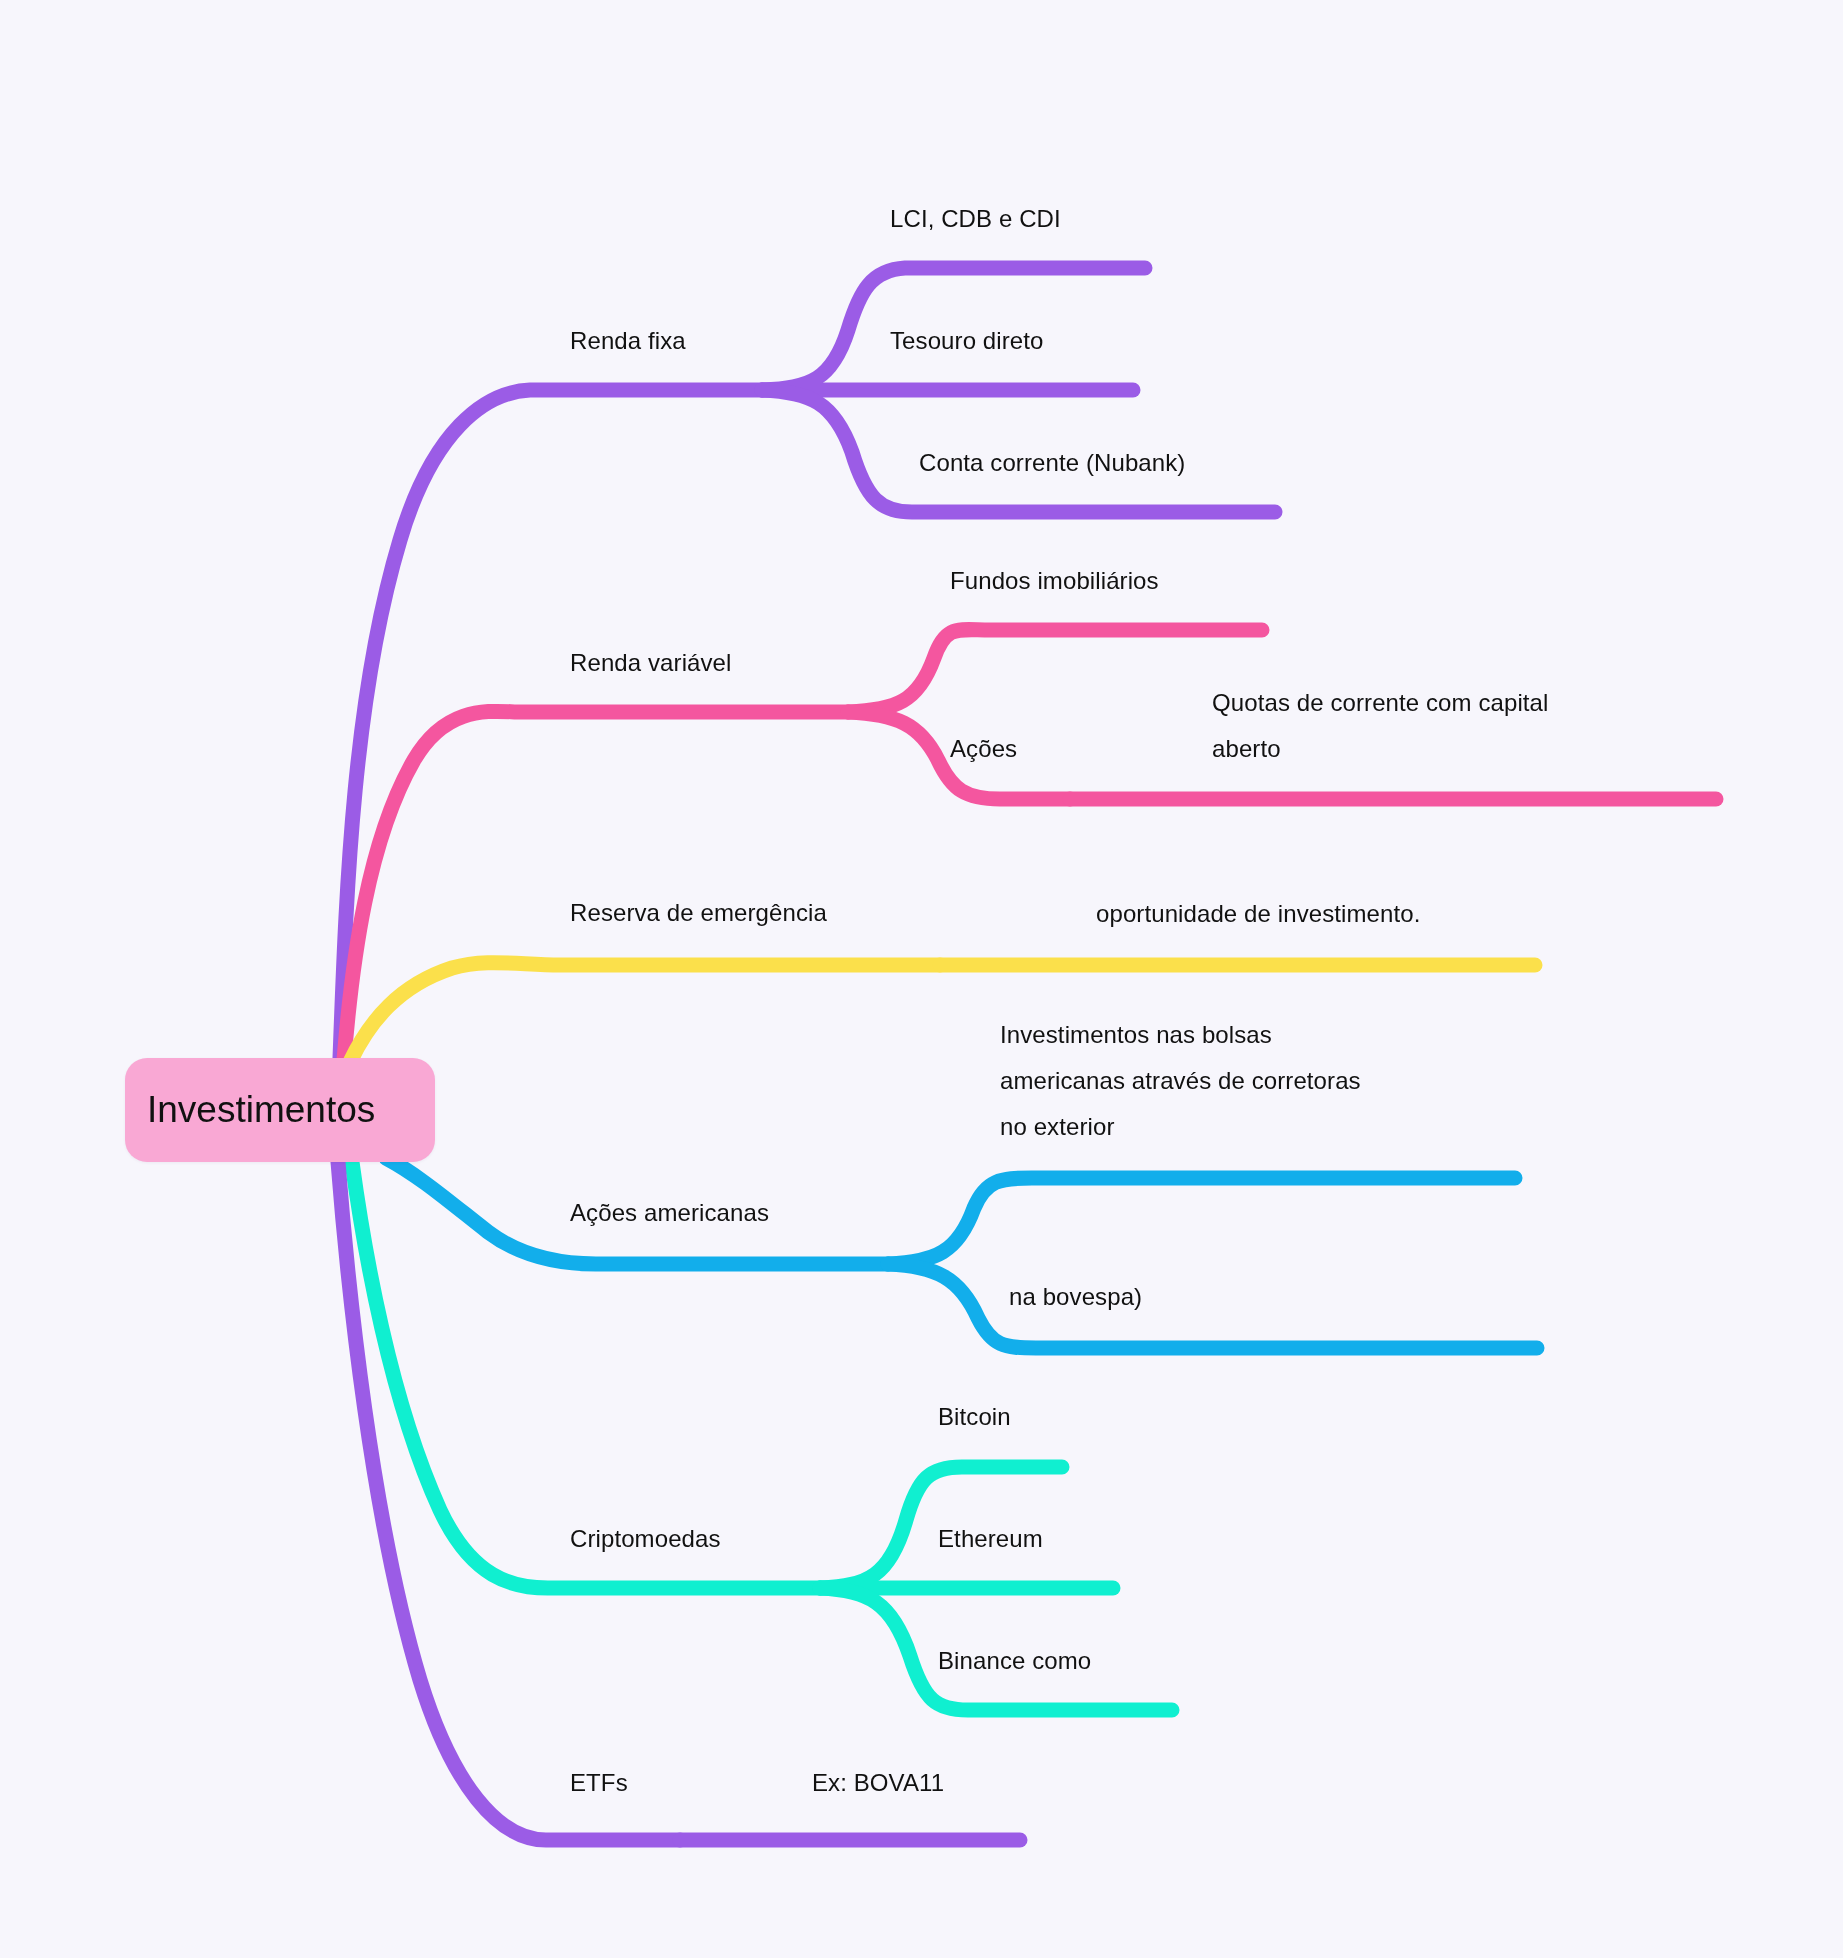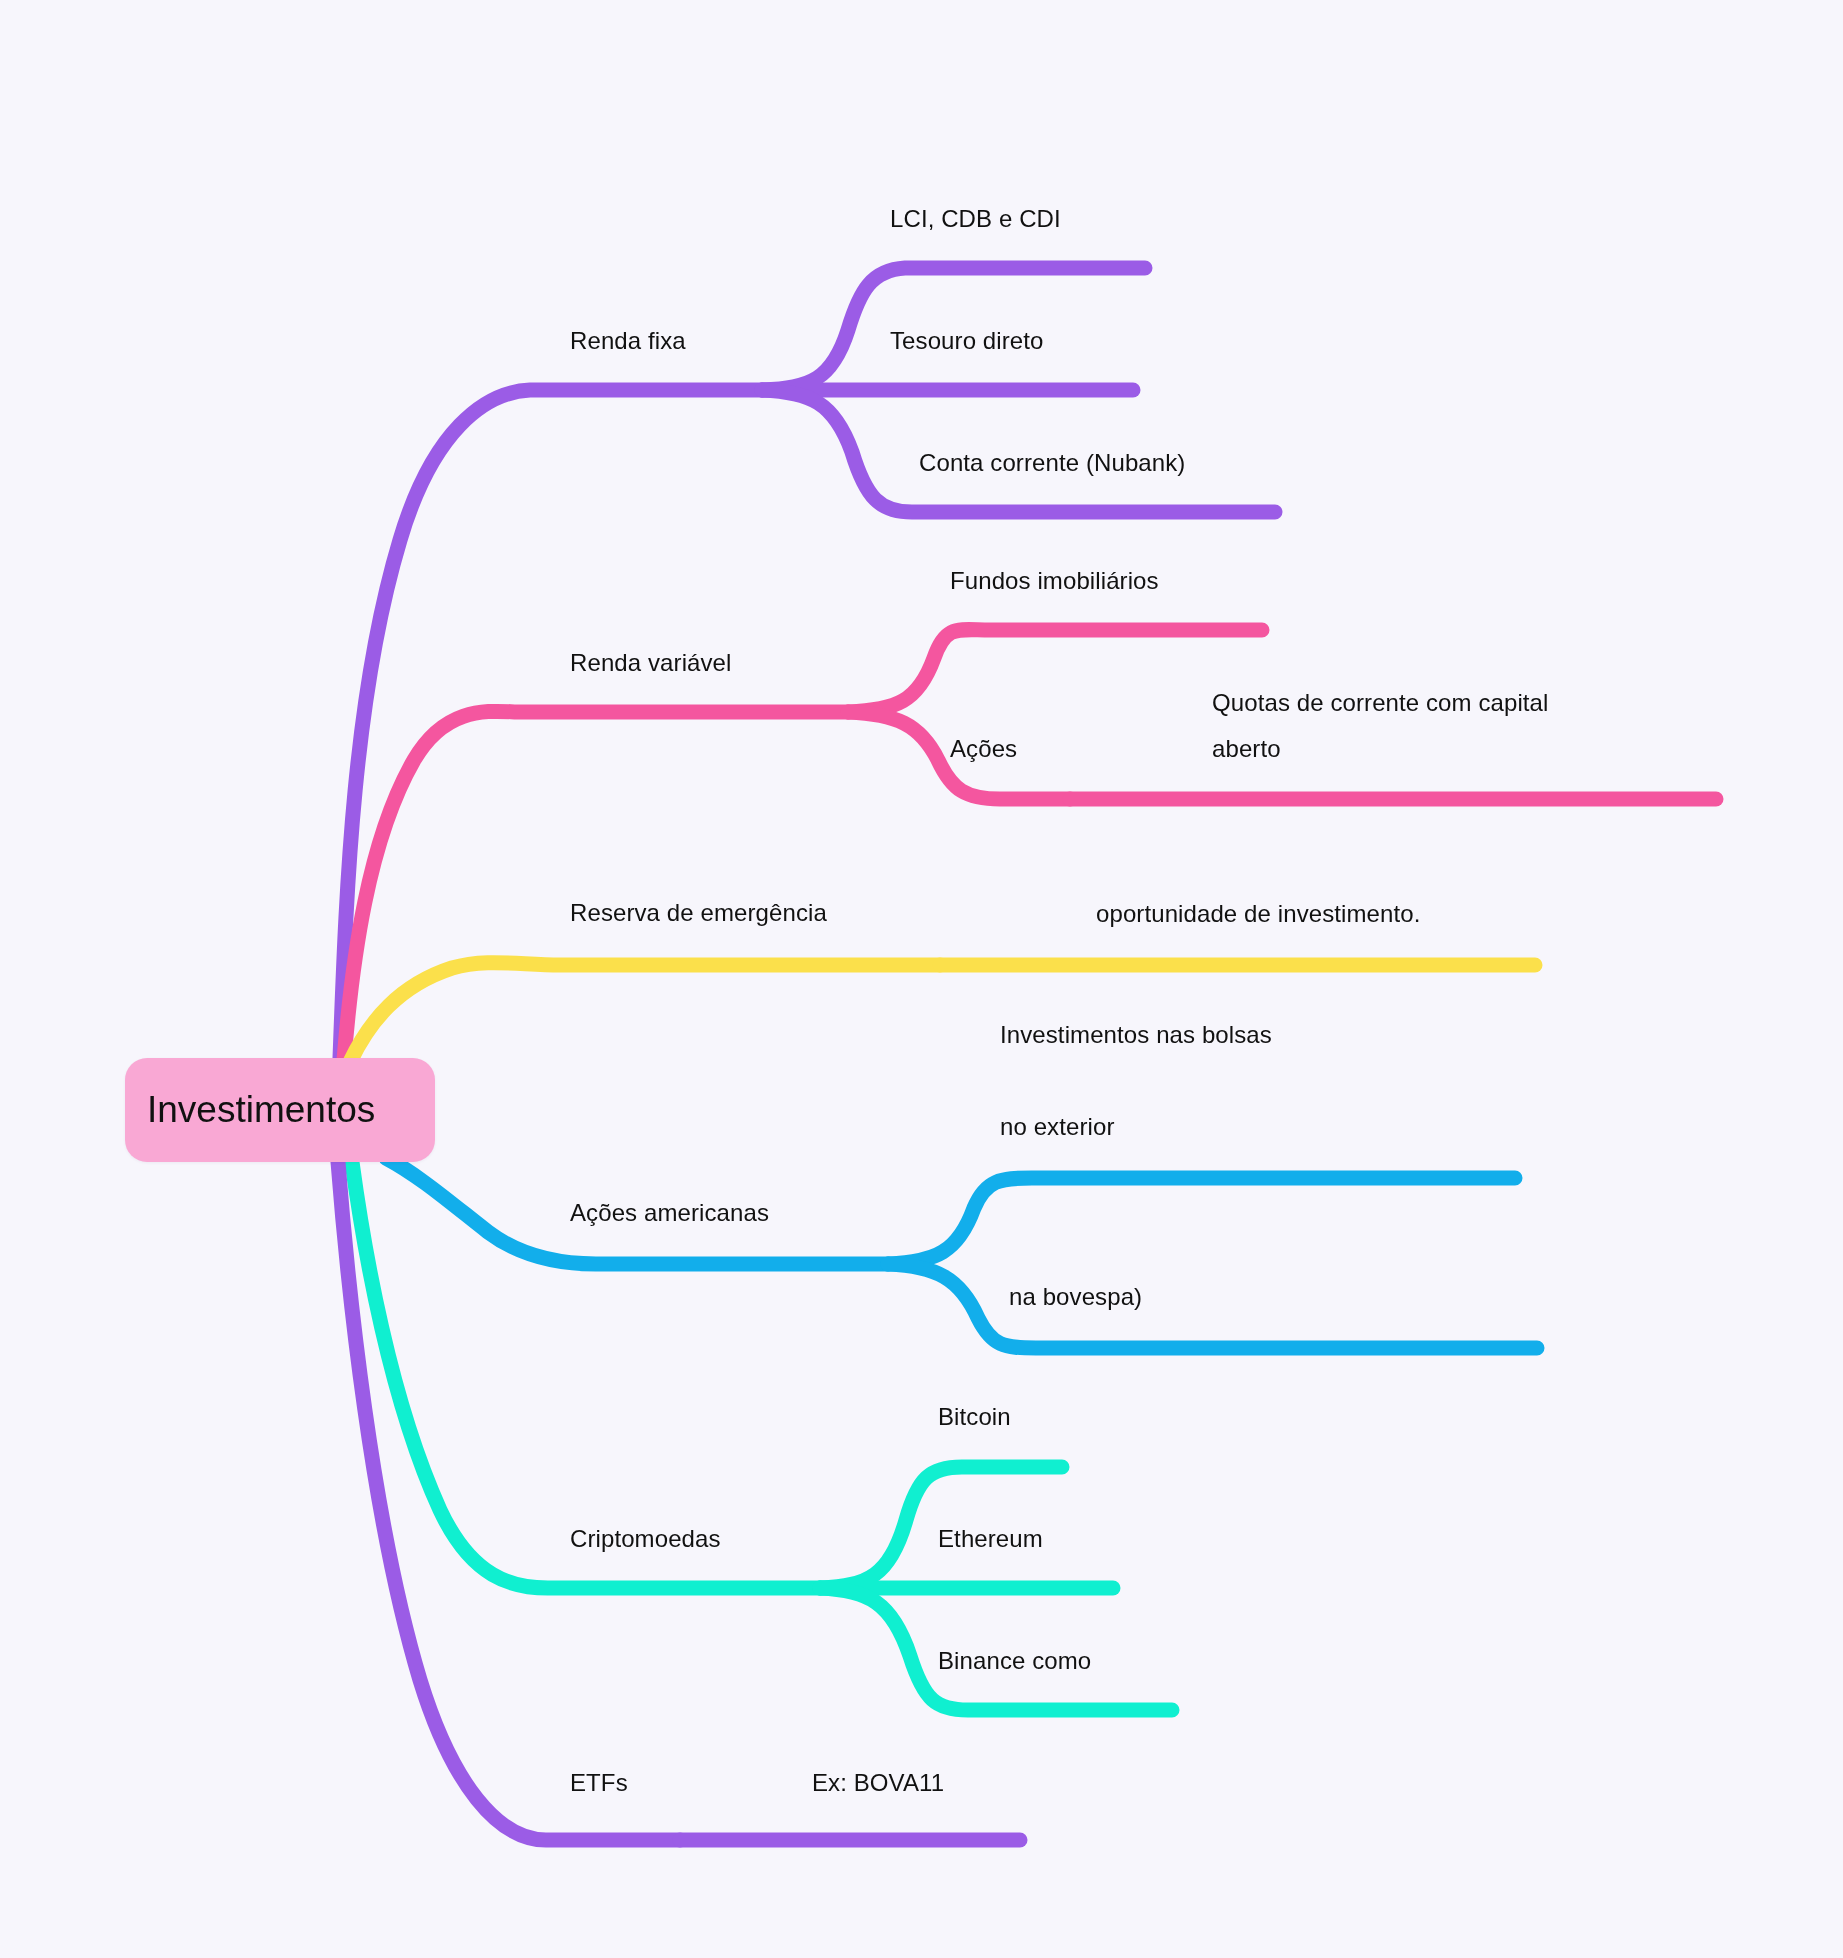--- a/index.html
+++ b/index.html
@@ -117,20 +117,21 @@
   <div class="node-label" style="left:1212px; top:680px;">Quotas de corrente com capital</div>
   <div class="node-label" style="left:1212px; top:726px;">aberto</div>
 
   <div class="node-label" style="left:570px; top:890px;">Reserva de emergência</div>
 
   <div class="node-label" style="left:1096px; top:891px;">oportunidade de investimento.</div>
 
   <div class="node-label" style="left:570px; top:1190px;">Ações americanas</div>
 
   <div class="node-label" style="left:1000px; top:1012px;">Investimentos nas bolsas</div>
+  <div class="node-label" style="left:1000px; top:1058px;">americanas através de corretoras</div>
   <div class="node-label" style="left:1000px; top:1104px;">no exterior</div>
 
   <div class="node-label" style="left:1000px; top:1274px;margin-left:9px;">na bovespa)</div>
 
   <div class="node-label" style="left:570px; top:1516px;">Criptomoedas</div>
 
   <div class="node-label" style="left:938px; top:1394px;">Bitcoin</div>
 
   <div class="node-label" style="left:938px; top:1516px;">Ethereum</div>
 

